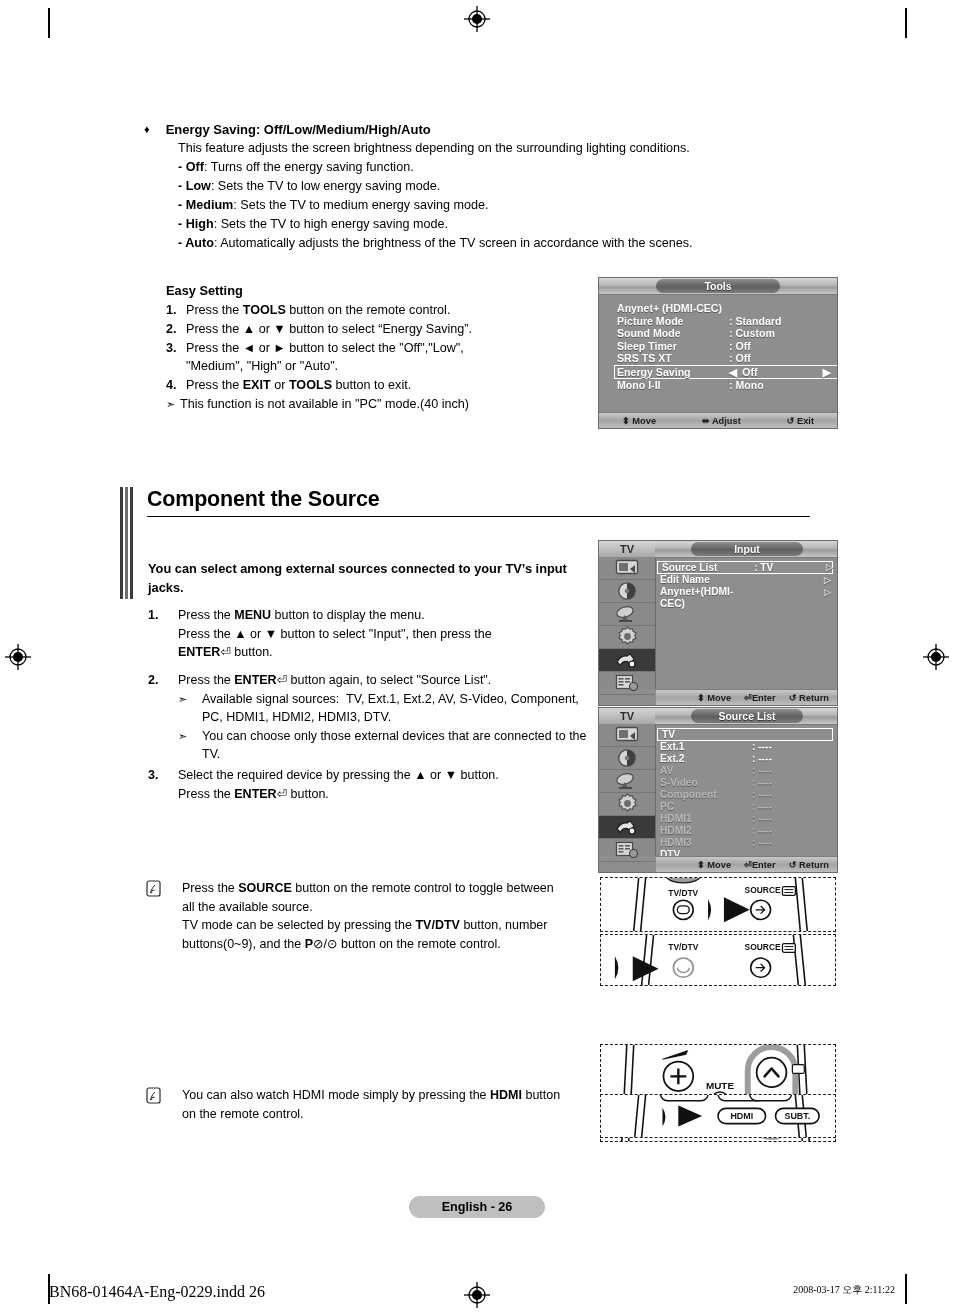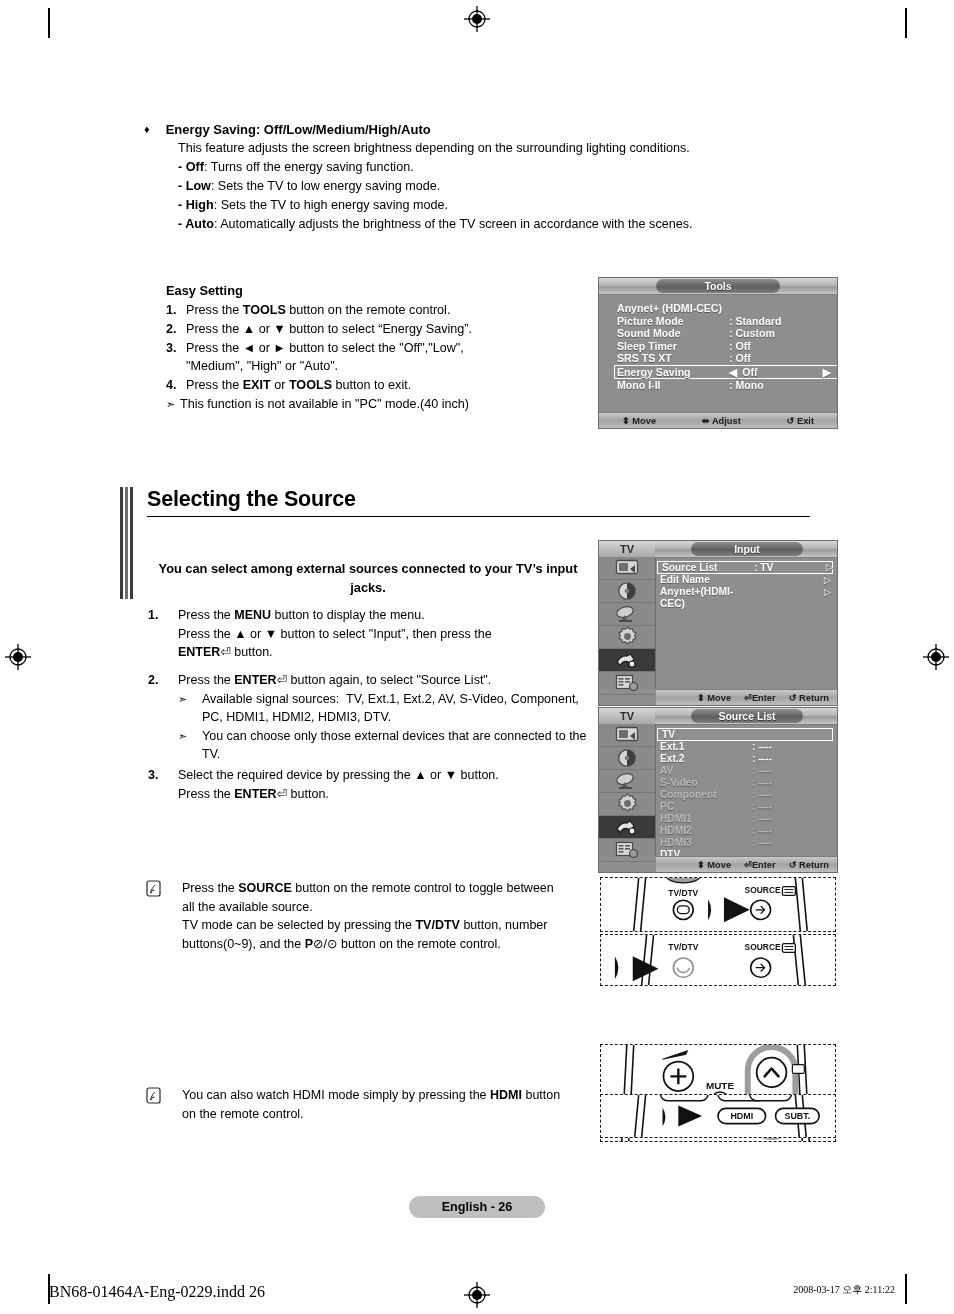--- a/index.html
+++ b/index.html
@@ -91,21 +91,21 @@
 
   
   #section-head{position:absolute;left:120px;top:487px;width:690px;}
   #section-head .bars{position:absolute;left:0;top:0;width:14px;height:112px;}
   #section-head .bar{position:absolute;top:0;width:3px;height:112px;background:#3b3b3b;}
   #section-head h1{margin:0;padding:0 0 4px 27px;font-size:21.5px;font-weight:bold;letter-spacing:-0.2px;}
   #section-head .rule{margin-left:27px;border-top:1.6px solid #000;width:663px;}
 
   
   #main-body{position:absolute;left:148px;top:560px;width:440px;}
-  #main-body .lead{font-weight:bold;font-size:12.8px;line-height:18.6px;margin-bottom:9px;text-align:center;}
+  #main-body .lead{font-weight:bold;font-size:12.8px;line-height:18.6px;margin-bottom:9px;}
   #main-body .step{display:flex;font-size:12.5px;line-height:18.6px;margin-bottom:9px;}
   #main-body .step .num{width:30px;flex:none;font-weight:bold;}
   #main-body .step .txtcol{flex:1;}
   #main-body .sub{display:flex;font-size:12.5px;line-height:18.6px;}
   #main-body .sub .mk{width:24px;flex:none;font-size:11px;}
 
   
   .noteblk{position:absolute;display:flex;font-size:12.5px;line-height:18.6px;width:420px;}
   .noteblk .nicon{width:36px;flex:none;padding-top:1px;}
   #note-source{left:146px;top:879px;}
@@ -179,20 +179,21 @@
 
   <div id="bullet-block">
     <div class="bullet-head">
       <span class="diamond">♦</span>
       <span>Energy Saving: Off/Low/Medium/High/Auto</span>
     </div>
     <div class="body">
       <div>This feature adjusts the screen brightness depending on the surrounding lighting conditions.</div>
       <div><span class="b">- Off</span><span>: Turns off the energy saving function.</span></div>
       <div><span class="b">- Low</span><span>: Sets the TV to low energy saving mode.</span></div>
+      <div><span class="b">- Medium</span><span>: Sets the TV to medium energy saving mode.</span></div>
       <div><span class="b">- High</span><span>: Sets the TV to high energy saving mode.</span></div>
       <div><span class="b">- Auto</span><span>: Automatically adjusts the brightness of the TV screen in accordance with the scenes.</span></div>
     </div>
   </div>
 
   <div id="easy-setting">
     <div class="title">Easy Setting</div>
     <ol>
       <li>
           <span class="num">1.</span>
@@ -261,21 +262,21 @@
       <span><span>↺</span> <span>Exit</span></span>
     </div>
   </div>
 
   <div id="section-head">
     <div class="bars">
       <div class="bar" style="left:0px;"></div>
       <div class="bar" style="left:5px;background:#6e6e6e;"></div>
       <div class="bar" style="left:10px;"></div>
     </div>
-    <h1>Selecting the Source</h1>
+    <h1>Component the Source</h1>
     <div class="rule"></div>
   </div>
 
   <div id="main-body">
     <div class="lead">You can select among external sources connected to your TV’s input jacks.</div>
 
     <div class="step">
       <span class="num">1.</span>
       <span class="txtcol">
         Press the <b>MENU</b> button to display the menu.<br>

